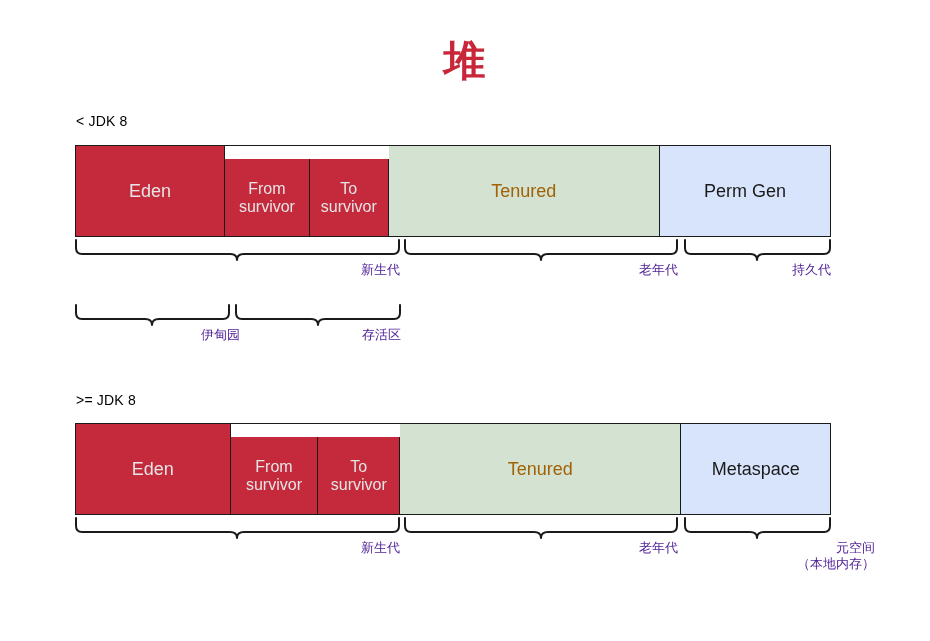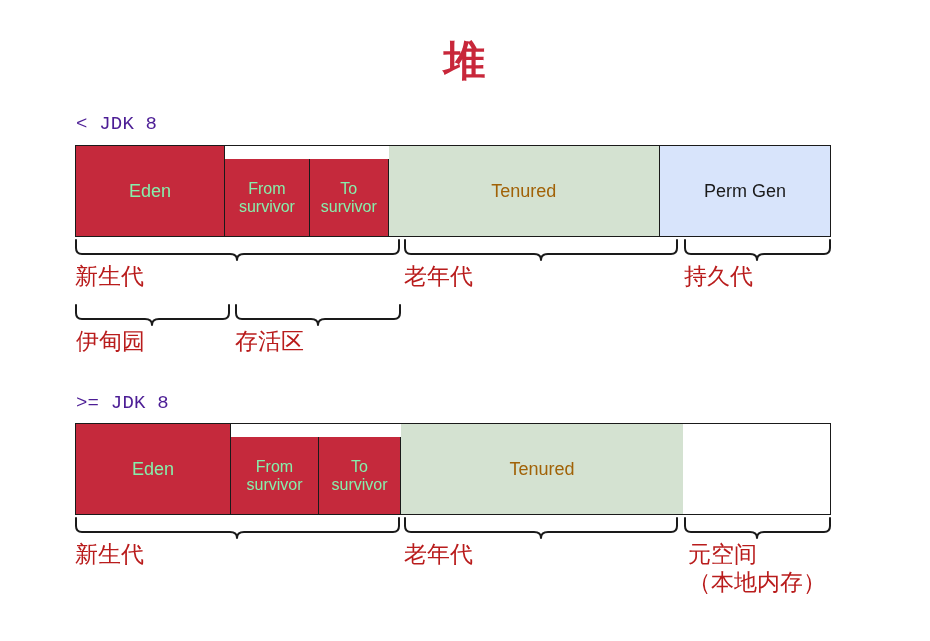--- a/index.html
+++ b/index.html
@@ -31,25 +31,24 @@
     text-align: center;
     font-size: 42px;
     font-weight: bold;
     color: #c8273a;
     letter-spacing: 1px;
     line-height: 1;
   }
 
   .version-label {
     position: absolute;
-    font-size: 19px;
-    color: #4c1d95;
+    font-size: 14px;
+    color: #000000;
     white-space: nowrap;
     letter-spacing: 0.2px;
-    font-family: Liberation Mono, monospace;
   }
 
   .bar {
     position: absolute;
     display: flex;
     box-sizing: border-box;
     border: 1.6px solid #1a1a1a;
     background: #ffffff;
   }
   .seg {
@@ -60,21 +59,21 @@
     text-align: center;
     font-size: 18px;
     line-height: 1.12;
     border-right: 1.6px solid #1a1a1a;
     overflow: hidden;
     padding: 0 2px;
   }
   .seg:last-child { border-right: none; }
   .seg.red {
     background: #c5293c;
-    color: #86efac;
+    color: #e5e5e5;
   }
   .seg.green {
     background: #d4e2d1;
     color: #a16207;
   }
   .seg.blue {
     background: #d8e4fb;
     color: #1a1a1a;
   }
   .seg.small { font-size: 16px; margin-top: 13px; }
@@ -83,24 +82,24 @@
     position: absolute;
   }
   .brace-svg {
     position: absolute;
     left: 0;
     top: 0;
     overflow: visible;
   }
   .brace-label {
     position: absolute;
-    text-align: left;
-    font-size: 23px;
+    text-align: right;
+    font-size: 13px;
     line-height: 1.22;
-    color: #b91c1c;
+    color: #4c1d95;
     white-space: pre-line;
   }
 </style>
 </head>
 <body>
 
 <div class="canvas">
 
   <div class="title">堆</div>
 
@@ -135,38 +134,39 @@
       <path d="M1 1 L1 9 Q1 15 7 15 L66 15 Q73 15 73 21 Q73 15 80 15 L140 15 Q146 15 146 9 L146 1" stroke="#1a1a1a" stroke-width="2" fill="none" stroke-linecap="round" stroke-linejoin="round"></path>
     </svg>
   </div>
   <div class="brace-label" style="left:684px; top:262px; width:147px;">持久代</div>
 
   <div class="brace-group" style="left:75px; top:304px; width:155px; height:22px;">
     <svg class="brace-svg" width="155" height="22" viewBox="0 0 155 22" fill="none">
       <path d="M1 1 L1 9 Q1 15 7 15 L70 15 Q77 15 77 21 Q77 15 84 15 L148 15 Q154 15 154 9 L154 1" stroke="#1a1a1a" stroke-width="2" fill="none" stroke-linecap="round" stroke-linejoin="round"></path>
     </svg>
   </div>
-  <div class="brace-label" style="left:76px; top:327px; width:155px;">伊甸园</div>
+  <div class="brace-label" style="left:85px; top:327px; width:155px;">伊甸园</div>
 
   <div class="brace-group" style="left:235px; top:304px; width:166px; height:22px;">
     <svg class="brace-svg" width="166" height="22" viewBox="0 0 166 22" fill="none">
       <path d="M1 1 L1 9 Q1 15 7 15 L76 15 Q83 15 83 21 Q83 15 90 15 L159 15 Q165 15 165 9 L165 1" stroke="#1a1a1a" stroke-width="2" fill="none" stroke-linecap="round" stroke-linejoin="round"></path>
     </svg>
   </div>
   <div class="brace-label" style="left:235px; top:327px; width:166px;">存活区</div>
 
   <div class="version-label" style="left:76px; top:392px;">&gt;= JDK 8</div>
 
   <div class="bar" style="left:75px; top:423px; width:756px; height:92px;">
     <div class="seg red" style="width:155px;">Eden</div>
     <div class="seg red small" style="width: 88px; white-space: pre-line;">From
 survivor</div>
     <div class="seg red small" style="width: 82px; white-space: pre-line;">To
 survivor</div>
     <div class="seg green" style="width:282px;">Tenured</div>
+    <div class="seg blue" style="width:149px;">Metaspace</div>
   </div>
 
   <div class="brace-group" style="left:75px; top:517px; width:325px; height:22px;">
     <svg class="brace-svg" width="325" height="22" viewBox="0 0 325 22" fill="none">
       <path d="M1 1 L1 9 Q1 15 7 15 L155 15 Q162 15 162 21 Q162 15 169 15 L318 15 Q324 15 324 9 L324 1" stroke="#1a1a1a" stroke-width="2" fill="none" stroke-linecap="round" stroke-linejoin="round"></path>
     </svg>
   </div>
   <div class="brace-label" style="left:75px; top:540px; width:325px;">新生代</div>
 
   <div class="brace-group" style="left:404px; top:517px; width:274px; height:22px;">

